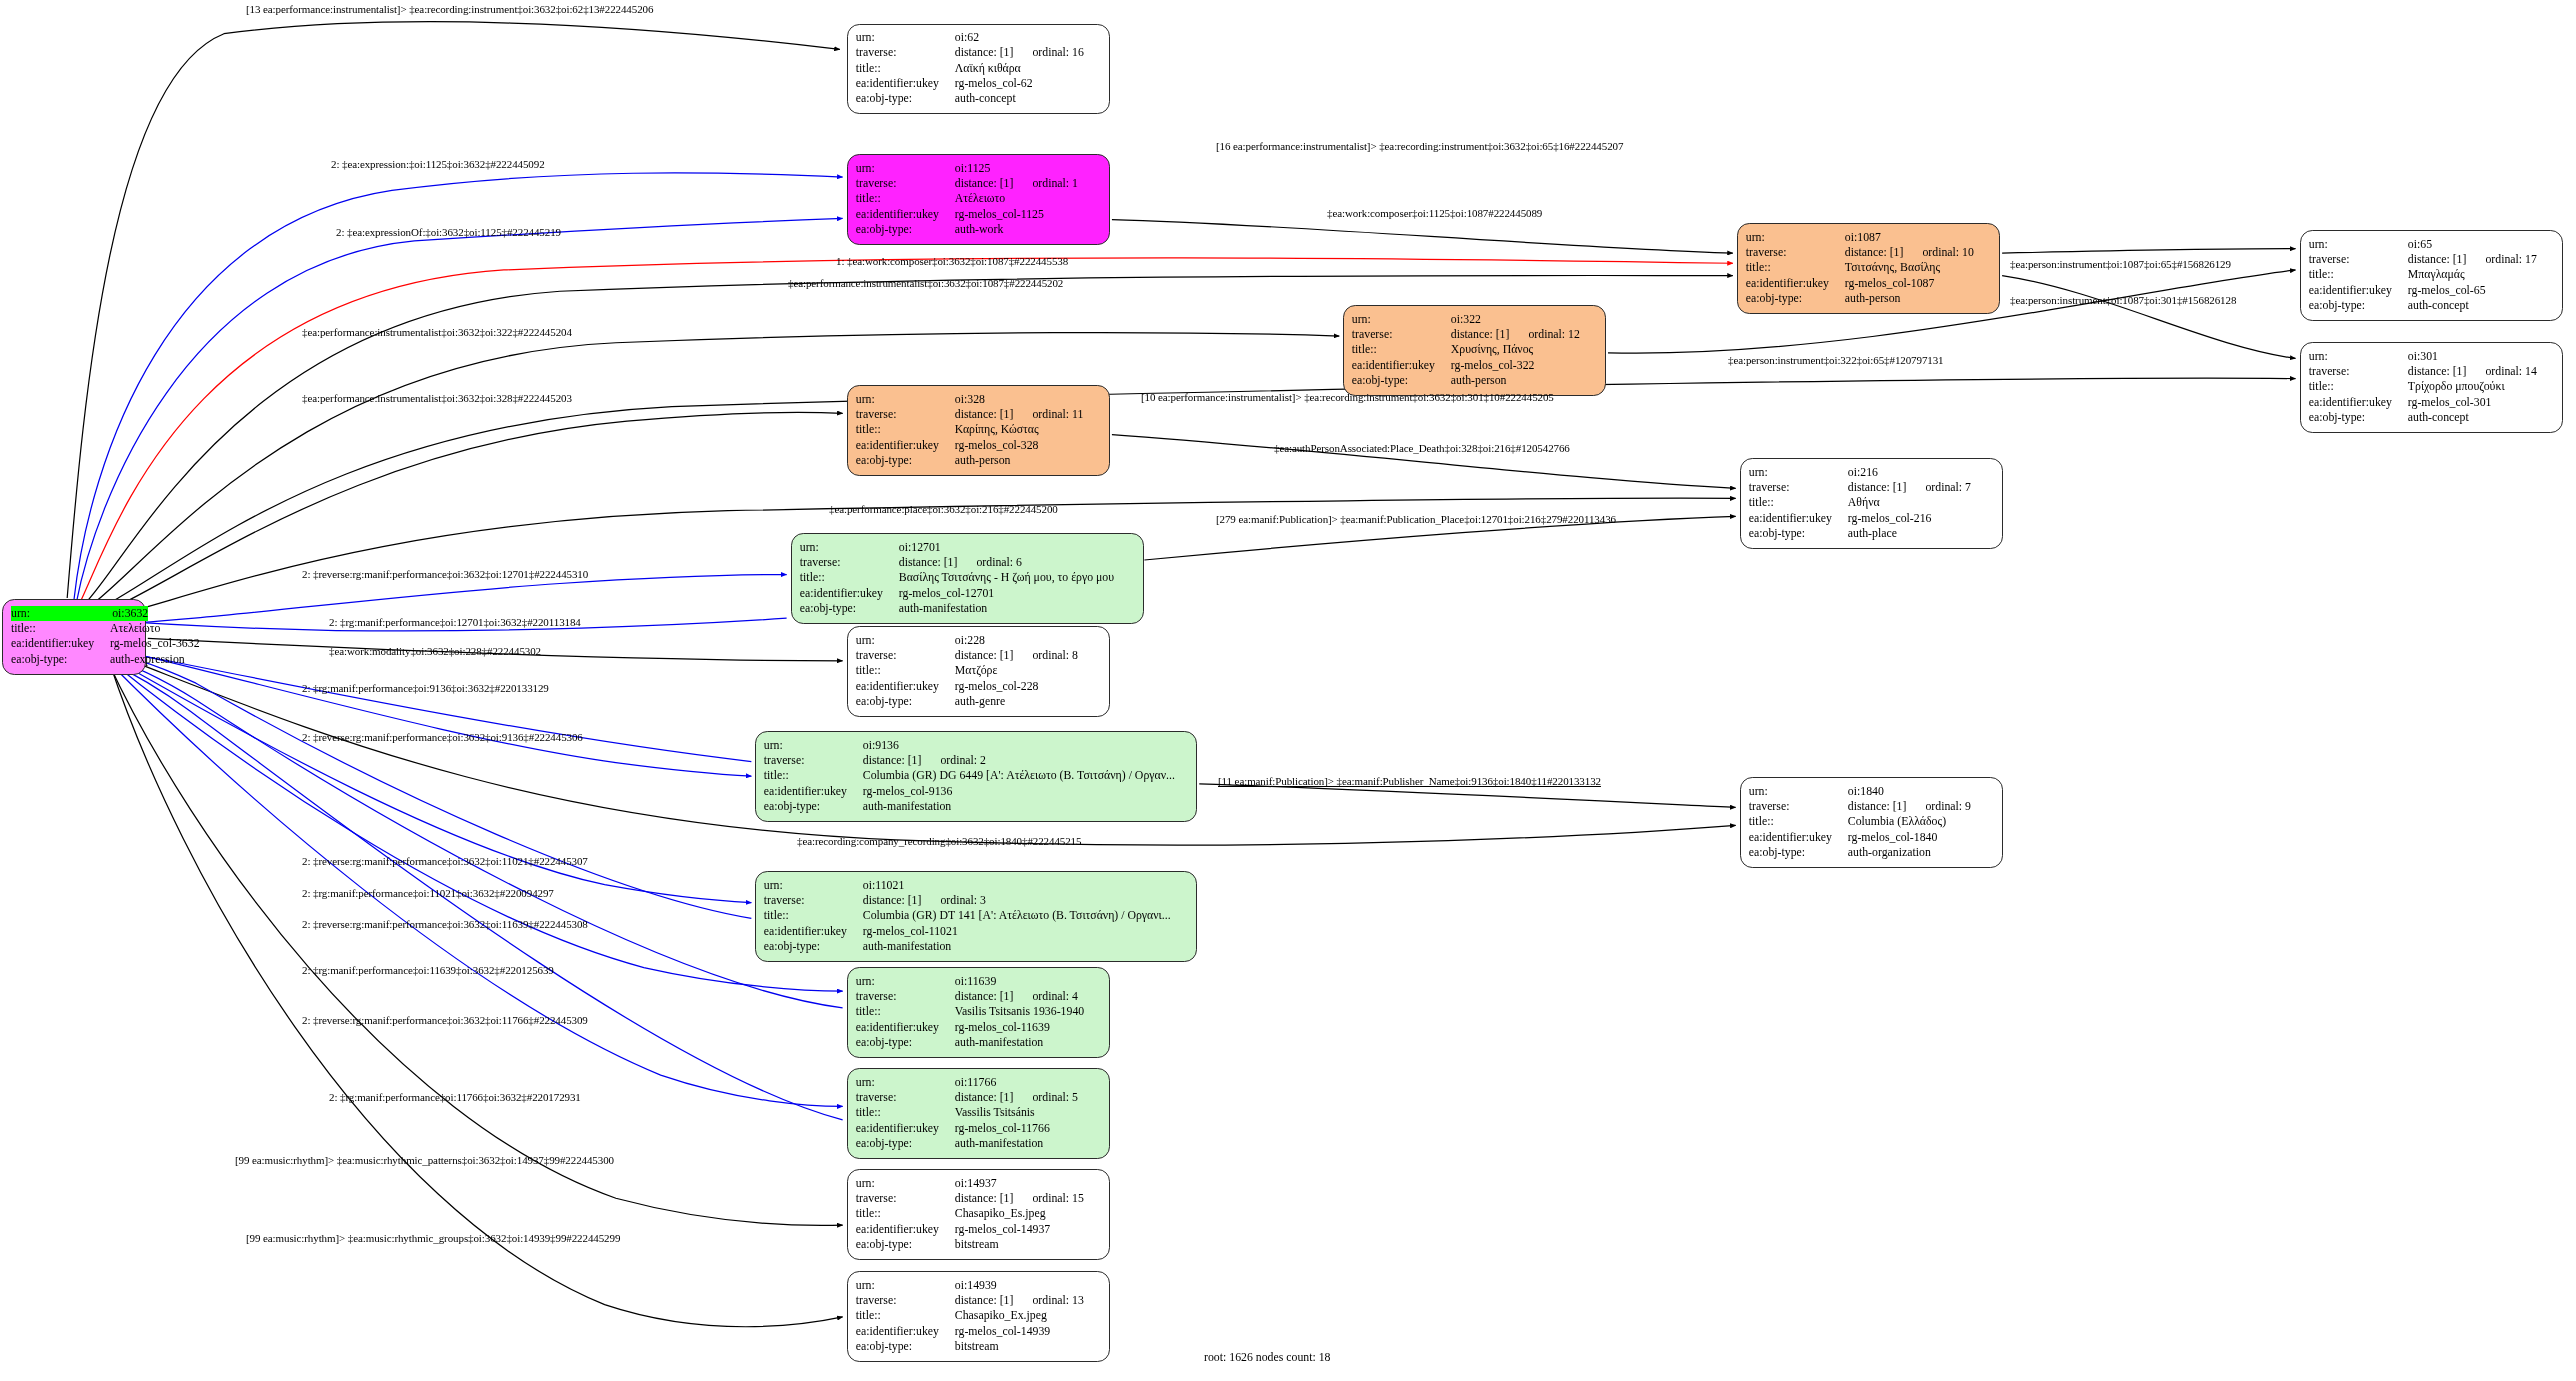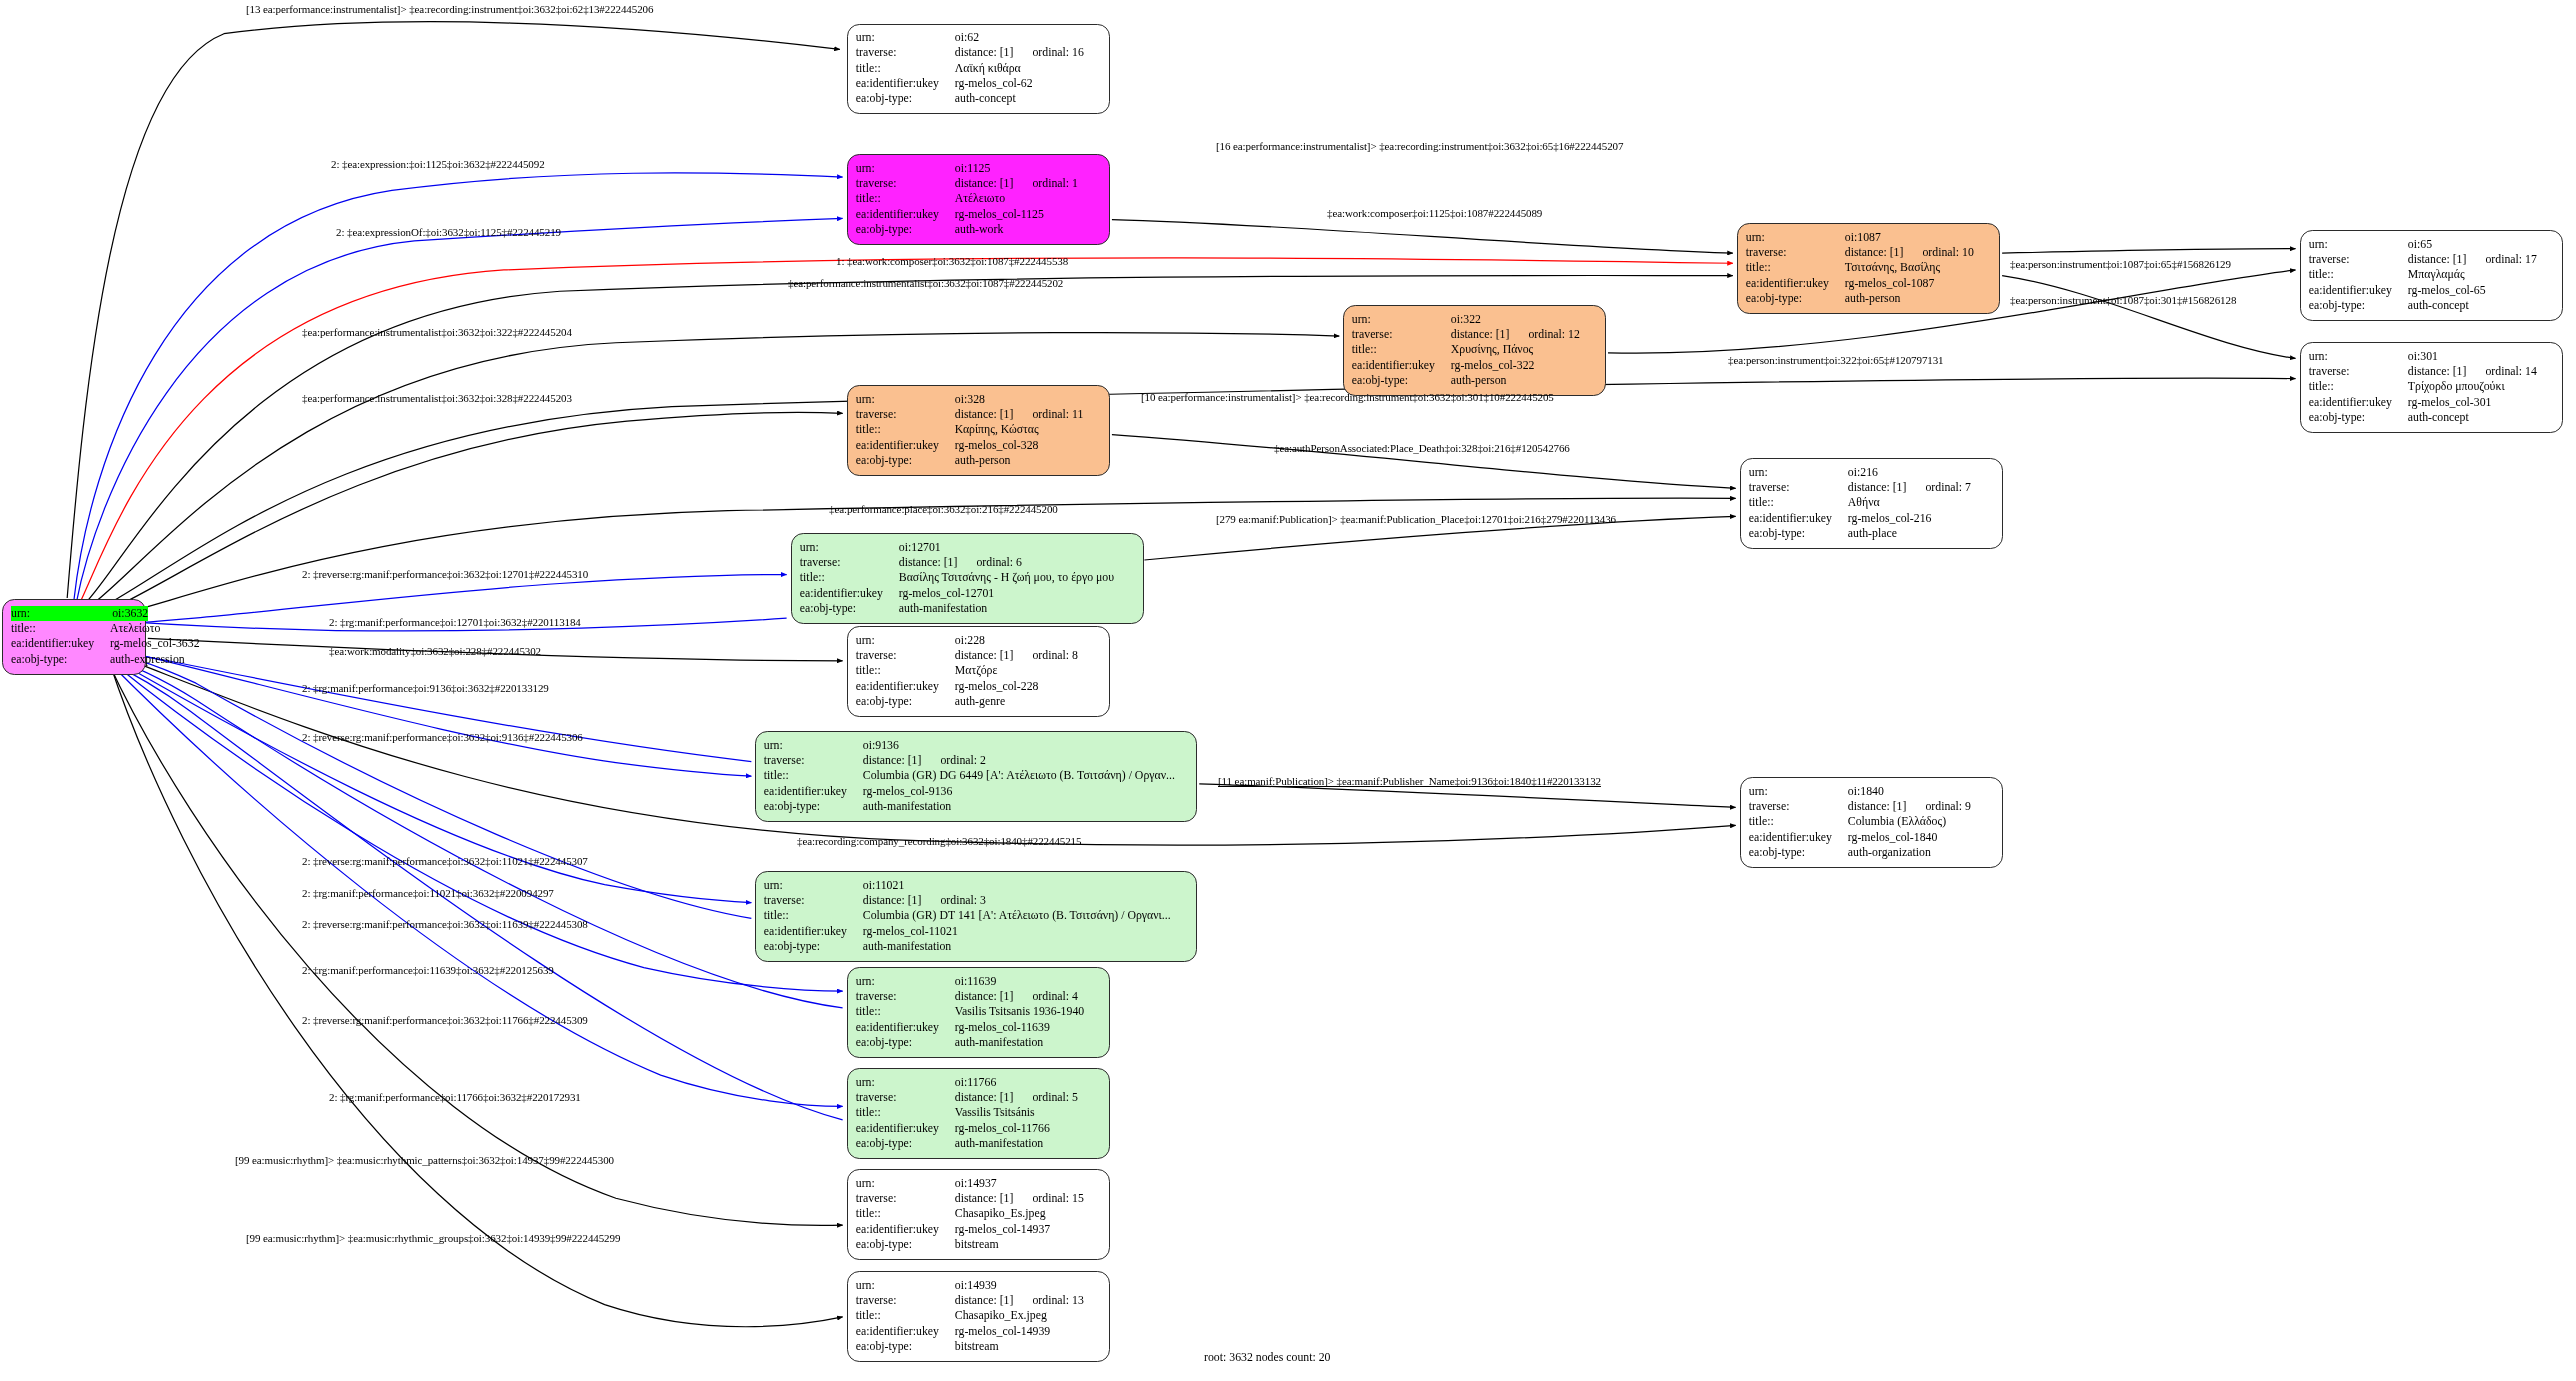--- a/index.html
+++ b/index.html
@@ -526,16 +526,16 @@
       <div class="elabel" style="left: 302px; top: 855px; color: rgb(0, 0, 0);">2: ‡reverse:rg:manif:performance‡oi:3632‡oi:11021‡#222445307</div>
       <div class="elabel" style="left: 302px; top: 887px; color: rgb(0, 0, 0);">2: ‡rg:manif:performance‡oi:11021‡oi:3632‡#220094297</div>
       <div class="elabel" style="left: 302px; top: 918px; color: rgb(0, 0, 0);">2: ‡reverse:rg:manif:performance‡oi:3632‡oi:11639‡#222445308</div>
       <div class="elabel" style="left: 302px; top: 964px; color: rgb(0, 0, 0);">2: ‡rg:manif:performance‡oi:11639‡oi:3632‡#220125639</div>
       <div class="elabel" style="left: 302px; top: 1014px; color: rgb(0, 0, 0);">2: ‡reverse:rg:manif:performance‡oi:3632‡oi:11766‡#222445309</div>
       <div class="elabel" style="left: 329px; top: 1091px; color: rgb(0, 0, 0);">2: ‡rg:manif:performance‡oi:11766‡oi:3632‡#220172931</div>
       <div class="elabel" style="left: 235px; top: 1154px; color: rgb(0, 0, 0);">[99 ea:music:rhythm]&gt; ‡ea:music:rhythmic_patterns‡oi:3632‡oi:14937‡99#222445300</div>
       <div class="elabel" style="left: 246px; top: 1232px; color: rgb(0, 0, 0);">[99 ea:music:rhythm]&gt; ‡ea:music:rhythmic_groups‡oi:3632‡oi:14939‡99#222445299</div>
     </div>
 
-  <div class="footer" style="left:1204px;top:1350px;">root: 3632 nodes count: 20</div>
+  <div class="footer" style="left:1204px;top:1350px;">root: 1626 nodes count: 18</div>
 
 </div>
 
 
 </body></html>

